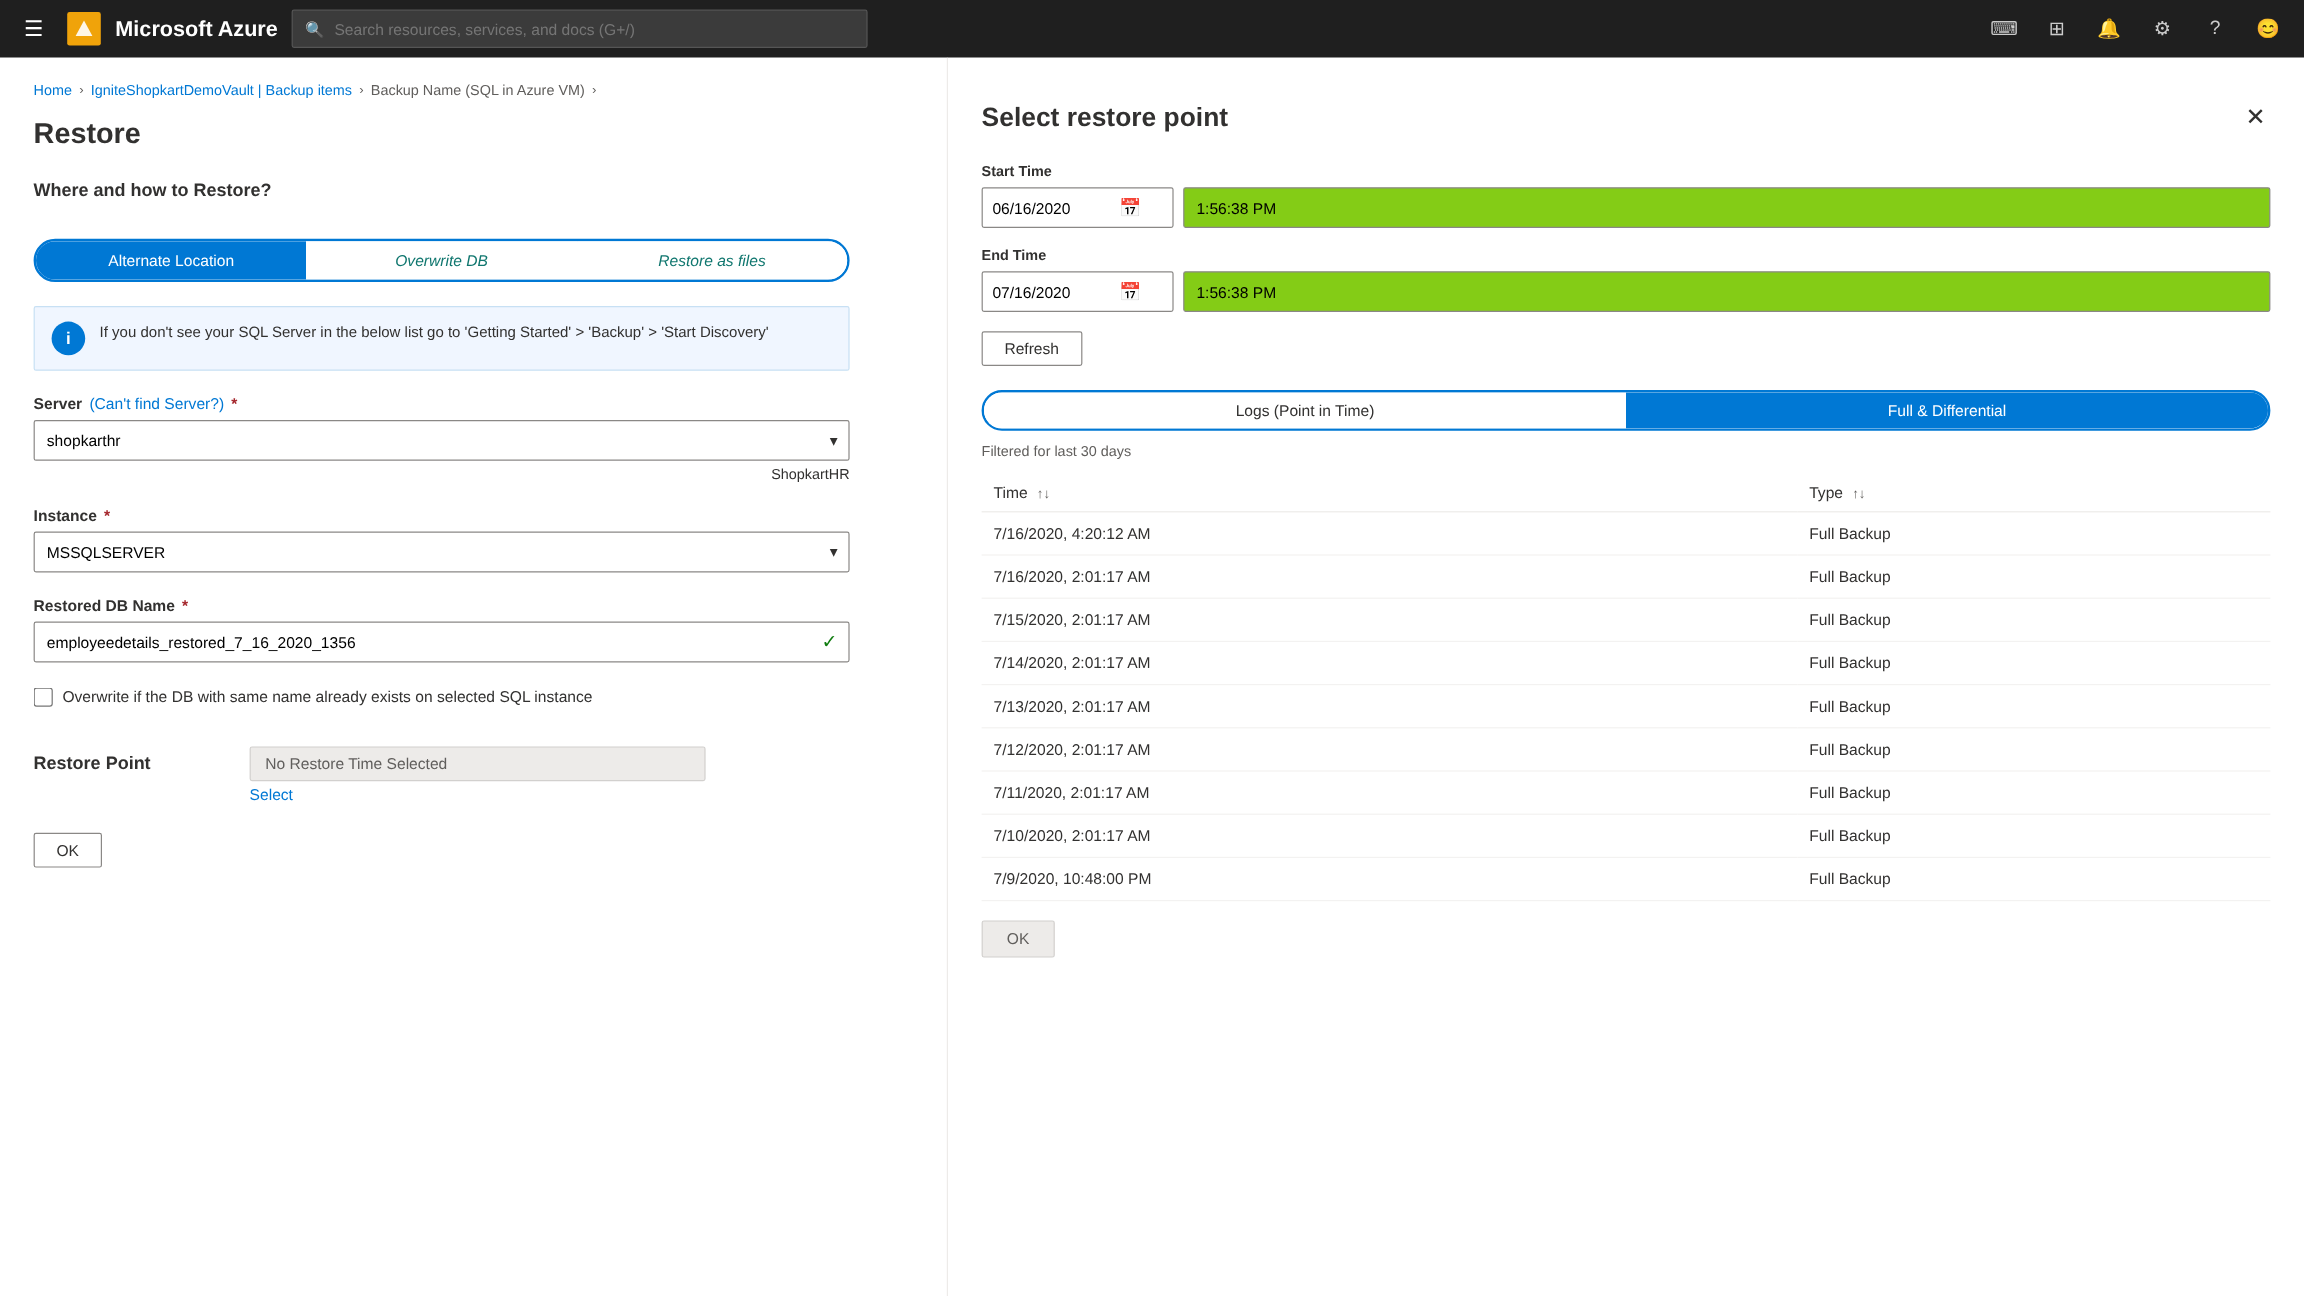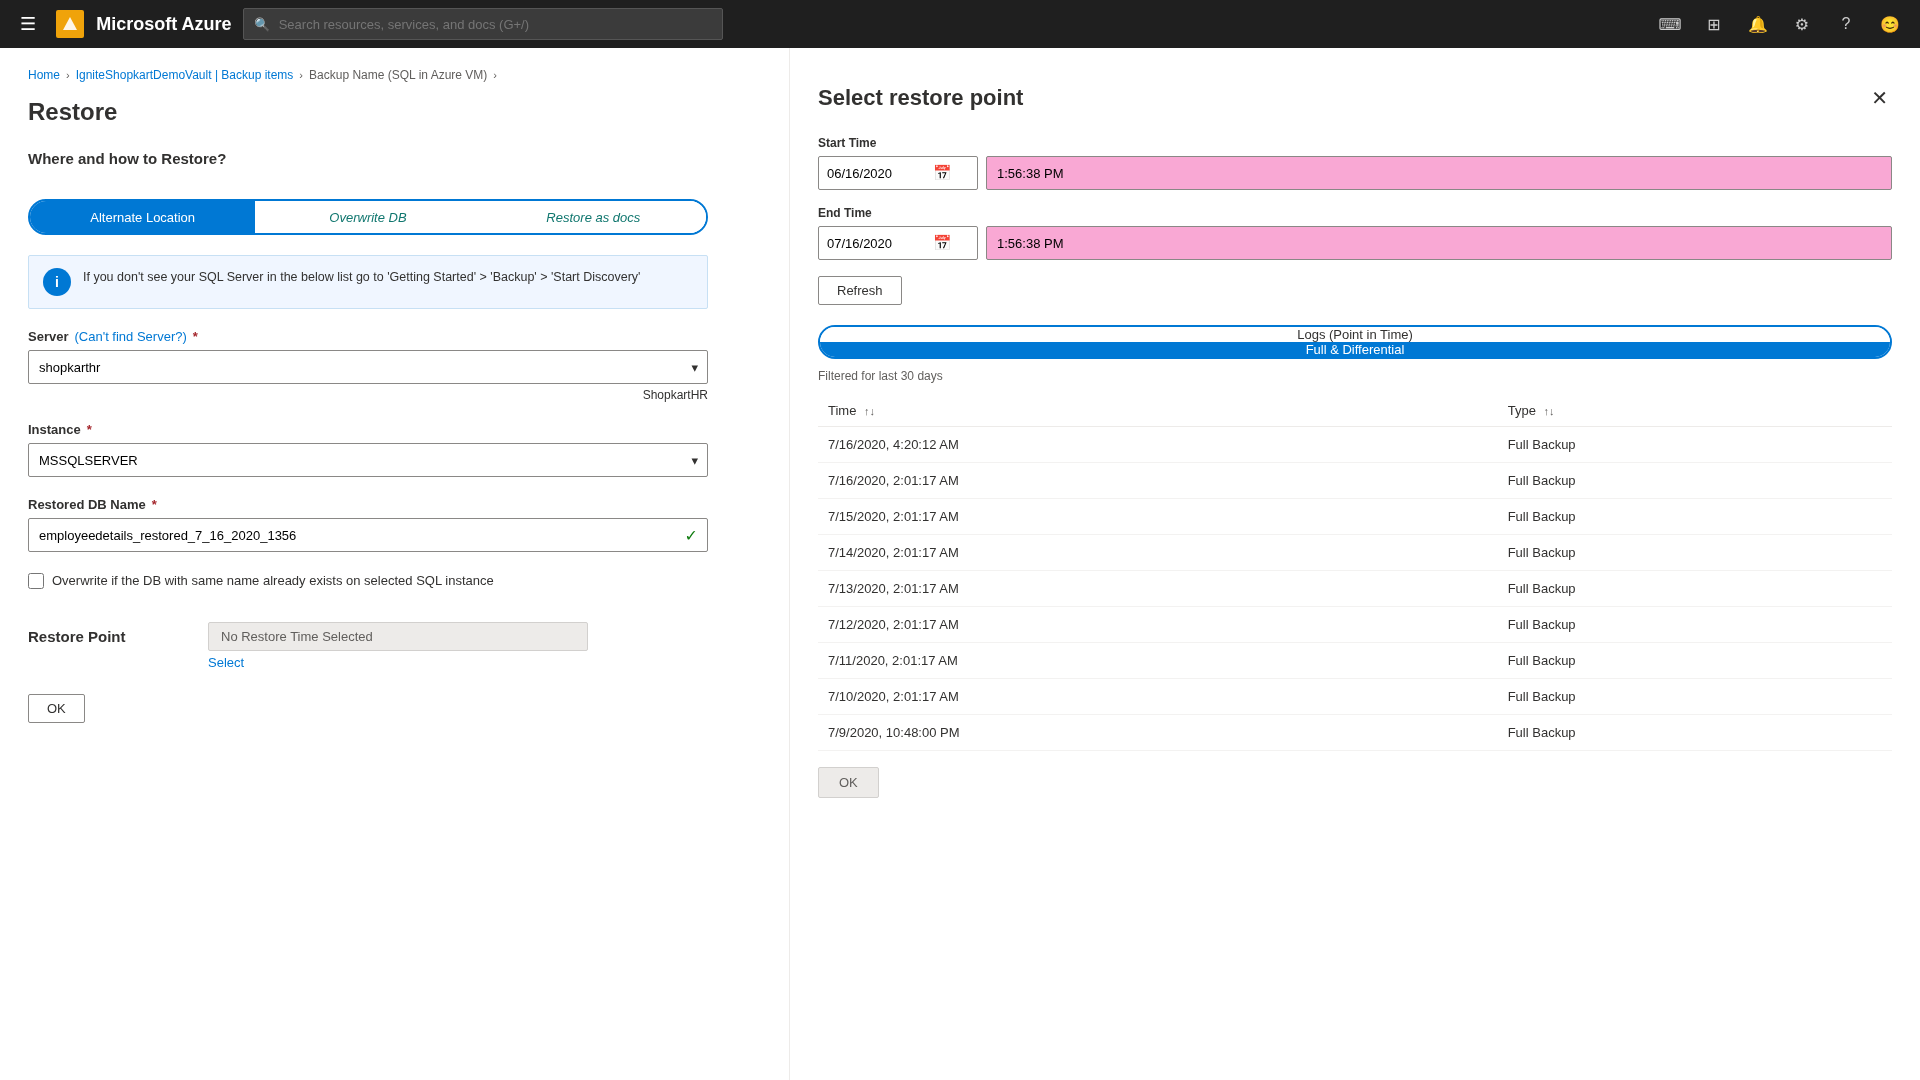--- a/index.html
+++ b/index.html
@@ -354,21 +354,21 @@
       background: transparent;
       width: 100px;
     }
     .date-icon { color: #605e5c; font-size: 15px; cursor: pointer; }
     .time-field {
       border: 1px solid #8a8886;
       border-radius: 2px;
       height: 34px;
       padding: 0 10px;
       font-size: 13px;
-      background: #f9a8d4;
+      background: #84cc16;
       outline: none;
       flex: 1;
     }
 
     
     .refresh-btn {
       border: 1px solid #8a8886;
       background: #fff;
       border-radius: 2px;
       padding: 6px 18px;
@@ -379,21 +379,20 @@
     }
 
     
     .log-toggle {
       display: flex;
       border: 2px solid #0078d4;
       border-radius: 20px;
       overflow: hidden;
       height: 34px;
       margin-bottom: 10px;
-      flex-direction: column;
     }
     .log-toggle-option {
       flex: 1;
       display: flex;
       align-items: center;
       justify-content: center;
       cursor: pointer;
       font-size: 13px;
       font-weight: 500;
     }
@@ -497,21 +496,21 @@
     
     <h1 class="page-title">Restore</h1>
 
     
     <div class="section-title">Where and how to Restore?</div>
 
     
     <div class="toggle-group">
       <div class="toggle-option active">Alternate Location</div>
       <div class="toggle-option">Overwrite DB</div>
-      <div class="toggle-option">Restore as docs</div>
+      <div class="toggle-option">Restore as files</div>
     </div>
 
     
     <div class="info-box">
       <div class="info-icon">i</div>
       <div class="info-text">If you don't see your SQL Server in the below list go to 'Getting Started' &gt; 'Backup' &gt; 'Start Discovery'</div>
     </div>
 
     
     <div class="form-section">

